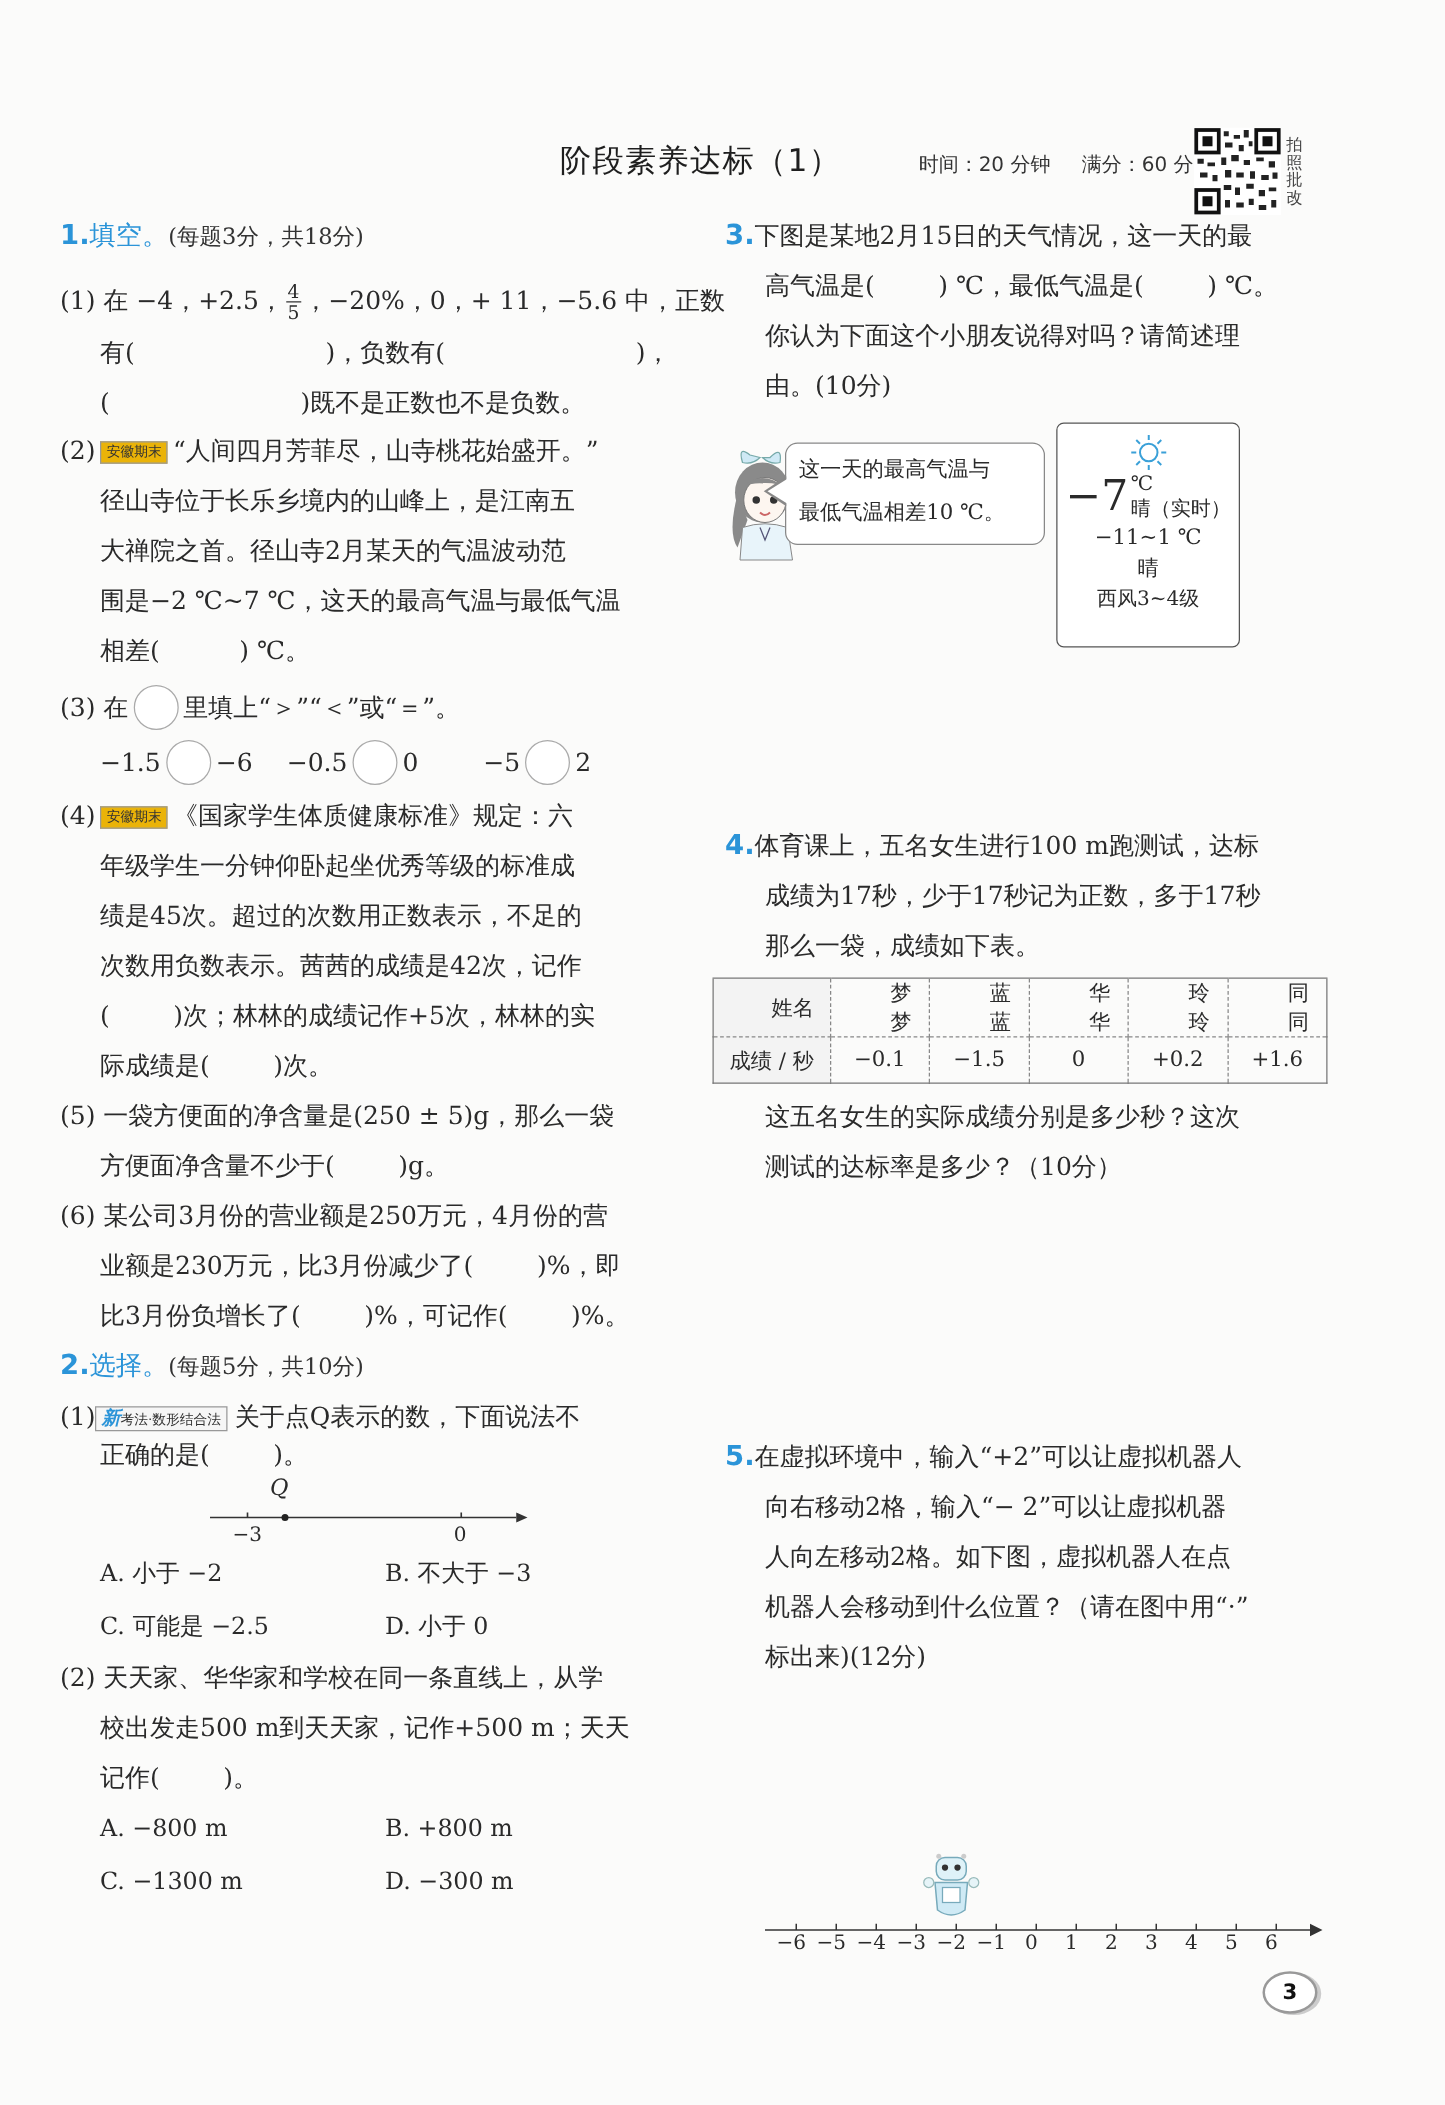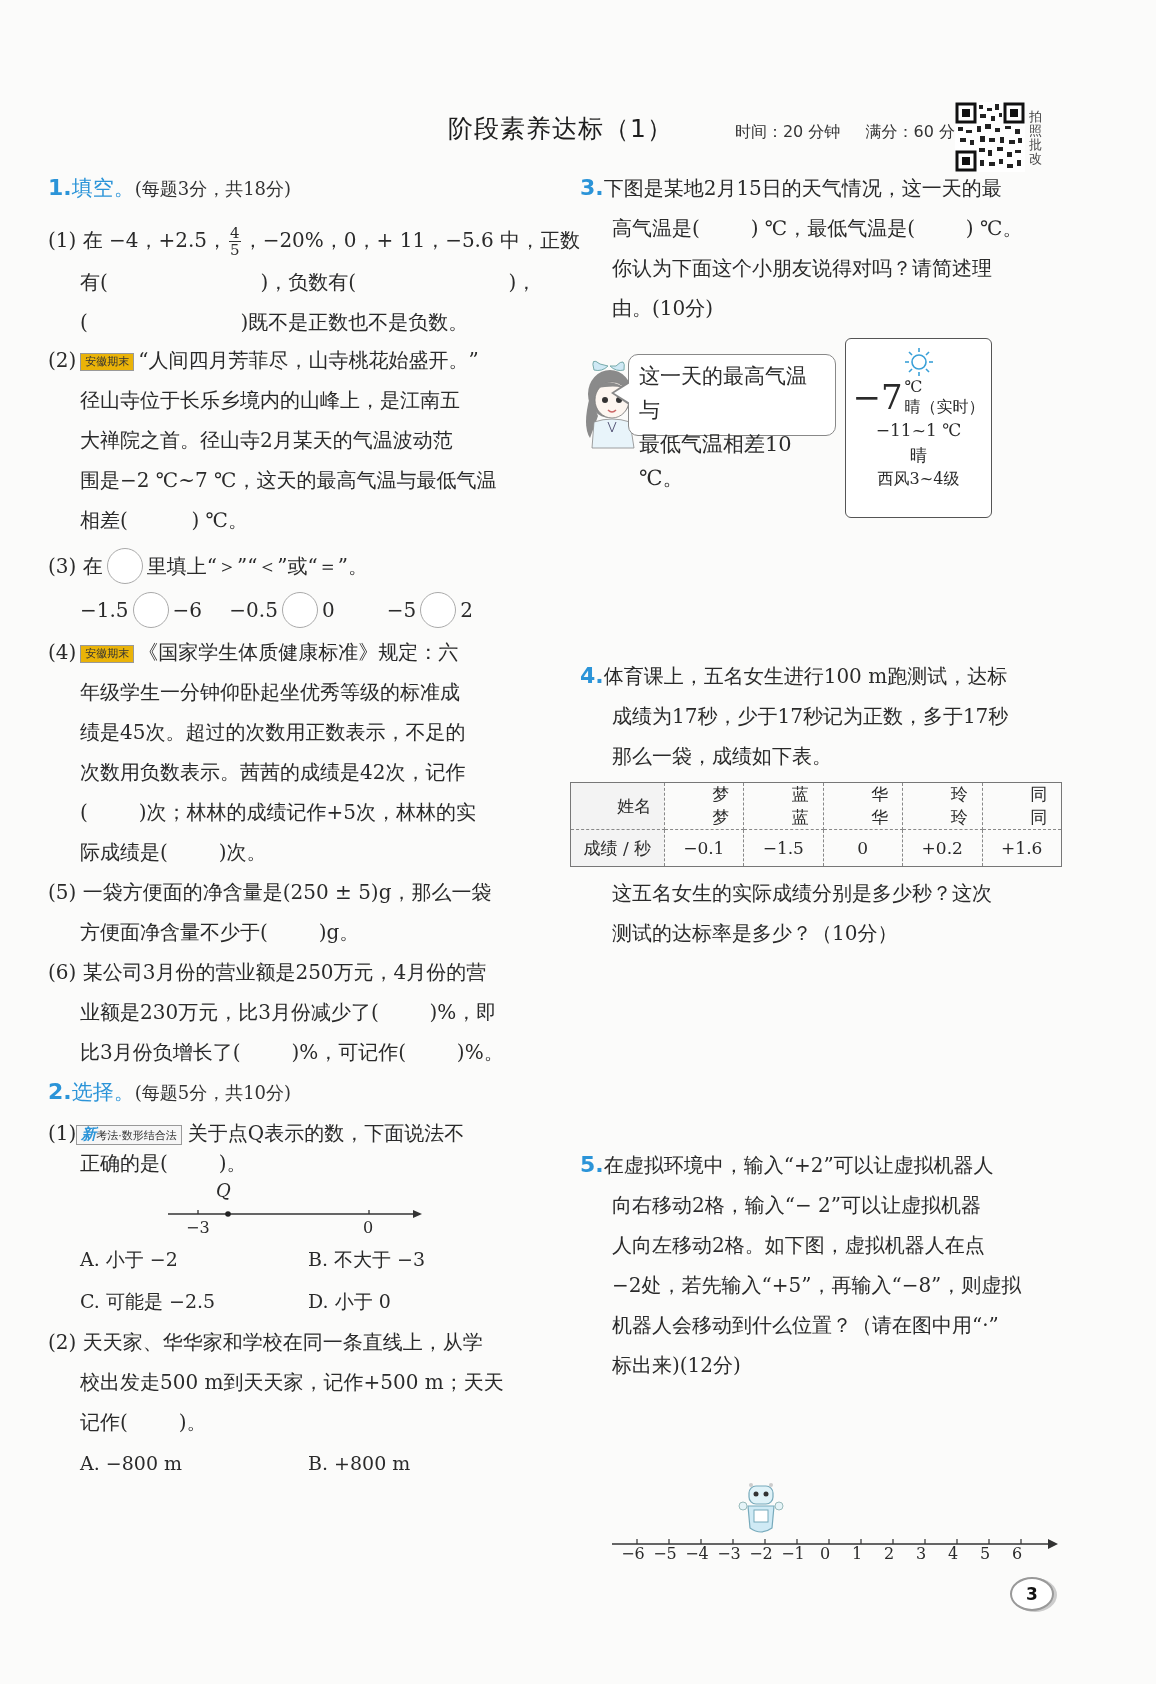--- a/index.html
+++ b/index.html
@@ -37,21 +37,21 @@
   .cmp-row .cmp:nth-child(2){ width:158px; }
 
   .opt-row { display:flex; padding-left:32px; font-size:19px; line-height:42px; height:42px; }
   .opt-row .opt { width:260px; }
 
   .numline-q { position:relative; height:60px; }
 
   
   .speech-wrap { position:relative; height:190px; margin-top:10px; }
   .girl { position:absolute; left:0; top:18px; width:80px; height:110px; }
-  .bubble { position:absolute; left:48px; top:16px; width:186px; height:72px; border:1.5px solid #888; border-radius:10px; background:#fff; padding:4px 10px; font-size:21px; line-height:34px; }
+  .bubble { position:absolute; left:48px; top:16px; width:186px; height:72px; border:1.5px solid #888; border-radius:10px; background:#fff; padding:4px 10px; font-size:17px; line-height:34px; }
   .bubble:before { content:""; position:absolute; left:-18px; top:26px; width:0; height:0; border-top:12px solid transparent; border-bottom:12px solid transparent; border-right:18px solid #888; }
   .bubble:after { content:""; position:absolute; left:-15px; top:28px; width:0; height:0; border-top:10px solid transparent; border-bottom:10px solid transparent; border-right:16px solid #fff; }
   .weather { position:absolute; left:265px; top:0; width:145px; height:178px; border:1.5px solid #555; border-radius:6px; background:#fff; text-align:center; }
   .weather .sun { margin-top:8px; height:30px; }
   .weather .now { display:flex; justify-content:center; align-items:flex-start; margin-top:0; }
   .weather .big { font-size:34px; line-height:40px; }
   .weather .unit-stack { display:flex; flex-direction:column; align-items:flex-start; font-size:16px; line-height:20px; margin-left:2px; }
   .weather .range { font-size:17px; line-height:26px; }
   .weather .cond { font-size:17px; line-height:24px; }
   .weather .wind { font-size:16px; line-height:24px; }
@@ -213,20 +213,24 @@
     <div class="opt">D. 小于 0</div>
   </div>
 
   <div class="line">(2) 天天家、华华家和学校在同一条直线上，从学</div>
   <div class="line ind">校出发走500 m到天天家，记作+500 m；天天</div>
   <div class="line ind" style="white-space:pre">记作(        )。</div>
   <div class="opt-row">
     <div class="opt">A. −800 m</div>
     <div class="opt">B. +800 m</div>
   </div>
+  <div class="opt-row">
+    <div class="opt">C. −1300 m</div>
+    <div class="opt">D. −300 m</div>
+  </div>
 </div>
 
 <div class="abs col-right">
   <div class="qhead">
     <span class="qnum">3.</span><span>下图是某地2月15日的天气情况，这一天的最</span>
   </div>
   <div class="line ind" style="white-space:pre">高气温是(        ) ℃，最低气温是(        ) ℃。</div>
   <div class="line ind">你认为下面这个小朋友说得对吗？请简述理</div>
   <div class="line ind">由。(10分)</div>
 
@@ -311,21 +315,20 @@
   <div class="line ind" style="margin-top:6px">这五名女生的实际成绩分别是多少秒？这次</div>
   <div class="line ind">测试的达标率是多少？（10分）</div>
 
   <div style="height:192px"></div>
 
   <div class="qhead">
     <span class="qnum">5.</span><span>在虚拟环境中，输入“+2”可以让虚拟机器人</span>
   </div>
   <div class="line ind">向右移动2格，输入“− 2”可以让虚拟机器</div>
   <div class="line ind">人向左移动2格。如下图，虚拟机器人在点</div>
-  <div class="line ind">−2处，若先输入“+5”，再输入“−8”，则虚拟</div>
   <div class="line ind">机器人会移动到什么位置？（请在图中用“·”</div>
   <div class="line ind">标出来)(12分)</div>
 </div>
 
 <div class="abs" style="left:600px;top:1478px;width:460px;height:80px">
   <svg width="460" height="80" viewBox="0 0 460 80">
     <g>
       <rect x="149" y="8" width="24" height="18" rx="7" fill="#dff2f8" stroke="#7ab" stroke-width="1.2"></rect>
       <circle cx="156" cy="16" r="2.5" fill="#333"></circle>
         <circle cx="166" cy="16" r="2.5" fill="#333"></circle>

